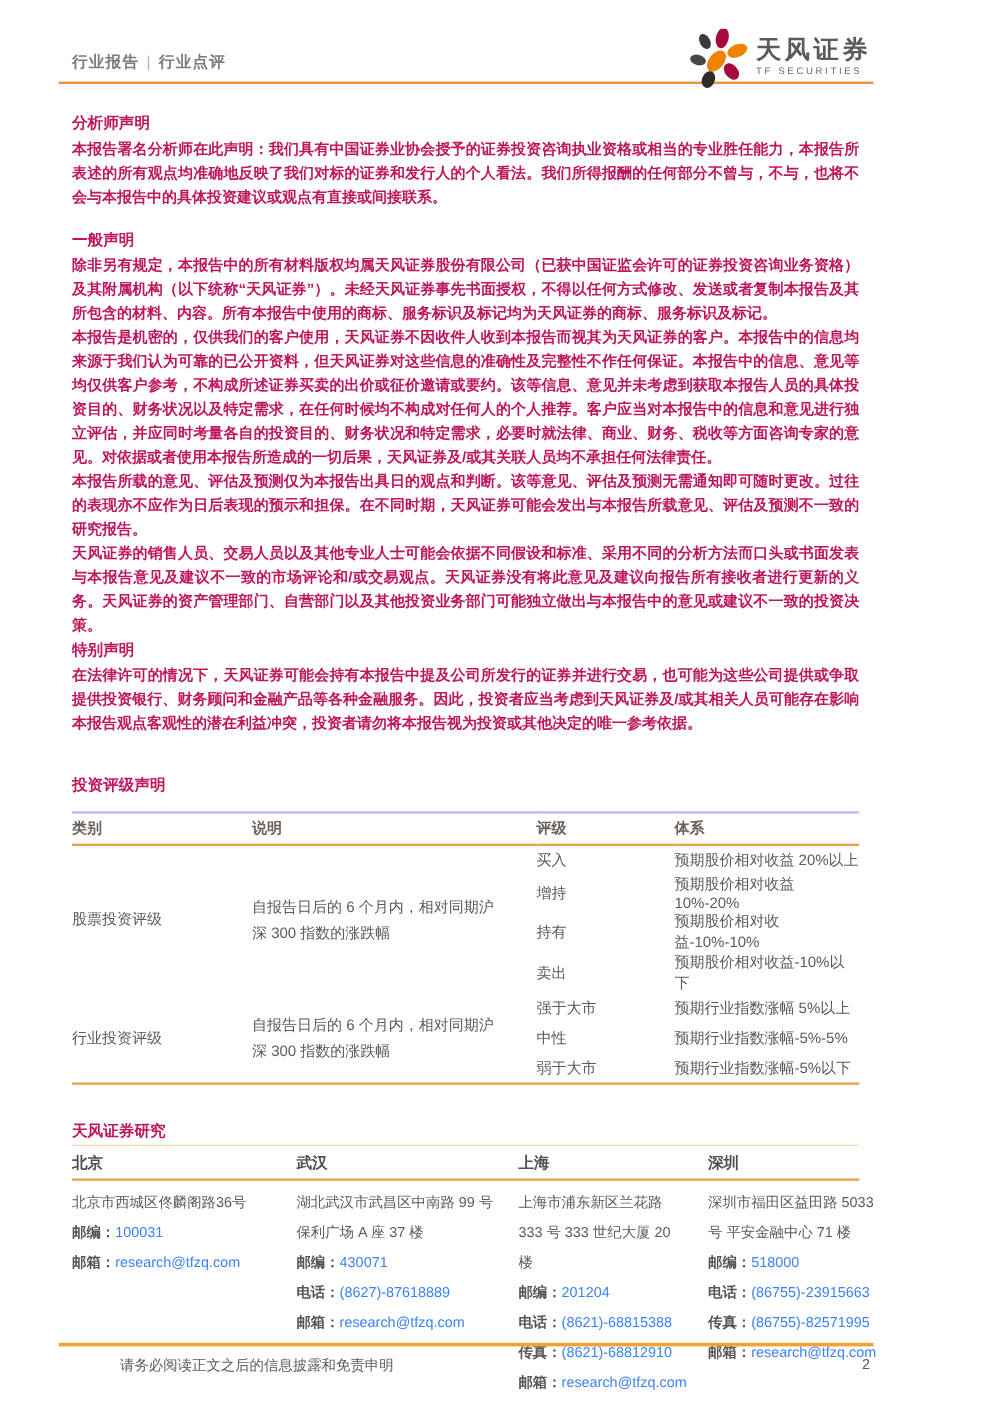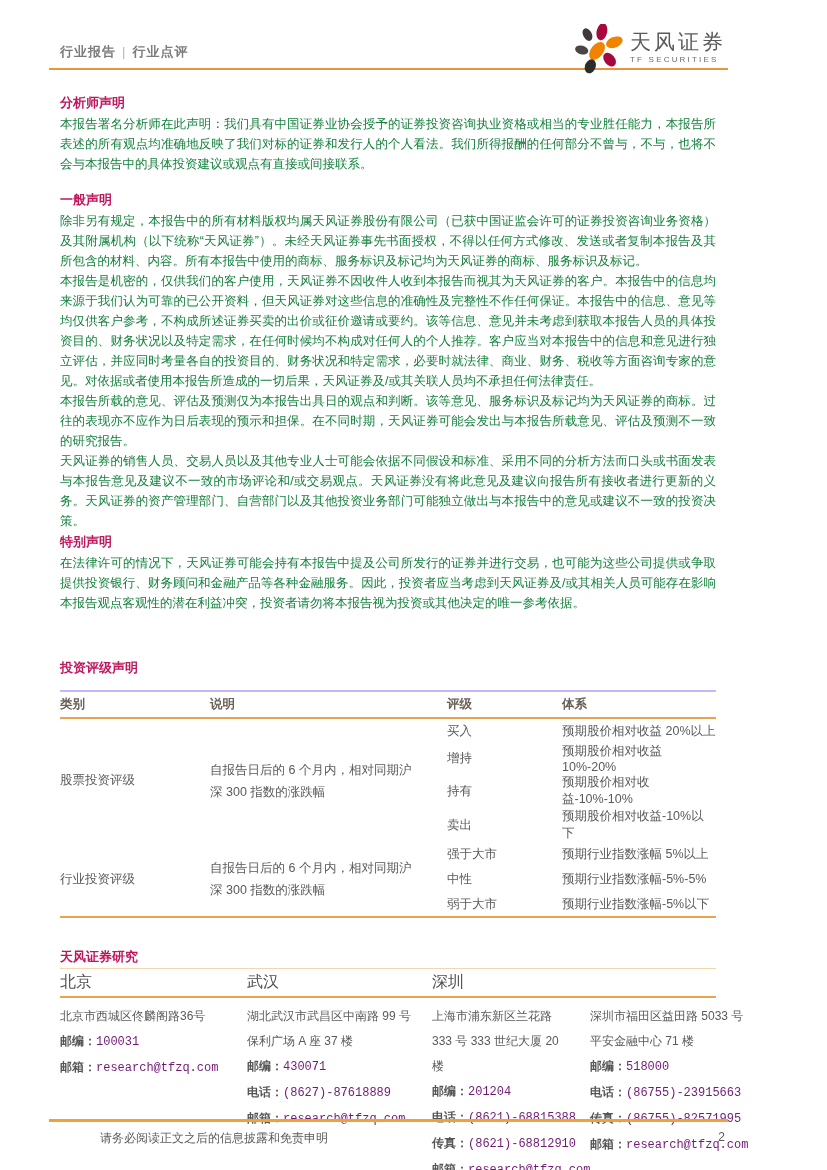--- a/index.html
+++ b/index.html
@@ -17,31 +17,31 @@
     border-bottom:2px solid #E9953B;
   }
   .breadcrumb {
     position:absolute; left:11px; bottom:7px;
     font-size:13px; font-weight:bold; color:#7C7C7C; letter-spacing:1px;
   }
   .breadcrumb .sep { color:#B5B5B5; font-weight:normal; padding:0 6px; }
   .logo { position:absolute; right:2px; bottom:-6px; display:flex; align-items:center; }
   .logo svg { width:50px; height:50px; display:block; }
   .brand-text { margin-left:6px; padding-bottom:4px; }
-  .brand-name { font-size:21px; font-weight:normal; color:#5A5A5A; letter-spacing:3px; line-height:22px; }
+  .brand-name { font-size:21px; font-weight:bold; color:#5A5A5A; letter-spacing:3px; line-height:22px; }
   .brand-sub { font-size:8px; color:#6B6B6B; letter-spacing:2.2px; margin-top:2px; }
 
   
   .content { position:absolute; left:60px; right:61px; top:92px; }
   .sec-title { font-size:13px; font-weight:bold; color:#be185d; line-height:21px; margin-bottom:1px; }
-  .para { font-size:12.5px; line-height:20px; color:#15803d; text-align:justify; }
+  .para { font-size:12.5px; line-height:20px; color:#be185d; text-align:justify;font-weight:bold; }
   .sec { margin-bottom:0; }
   .sec-analyst { margin-bottom:15px; }
   .sec-general { }
-  .sec-special { margin-bottom:44px; }
+  .sec-special { margin-bottom:30px; }
 
   
   .rating-title { margin-bottom:12px; }
   table.rating { width:100%; border-collapse:collapse; }
   table.rating th {
     font-size:12.5px; font-weight:bold; color:#6B6056; text-align:left;
     border-top:2px solid #c4b5fd; border-bottom:2px solid #E9A24E;
     height:27px; vertical-align:middle;
   }
   table.rating td { font-size:12.5px; color:#5A5A5A; height:25px; vertical-align:middle; }
@@ -51,29 +51,29 @@
   .col-cat { width:150px; } .col-desc { width:237px; } .col-grade { width:115px; } .col-sys { width:auto; }
 
   
   .research { margin-top:28px; }
   .research-title { }
   .office-grid { display:grid; grid-template-columns:187px 185px 158px 1fr; }
   .office-head {
     border-top:1px solid #F3D7AE; border-bottom:2px solid #E9A24E;
   }
   .office-head .city {
-    font-size:16px; font-weight:normal; color:#4F4F4F; height:27px;
+    font-size:13px; font-weight:bold; color:#4F4F4F; height:27px;
     display:flex; align-items:center;
   }
   .office-body { border-bottom:2px solid #EFB677; padding:6px 0 8px 0; }
   .office { padding-right:16px; }
   .office .addr { font-size:12px; line-height:25px; color:#5A5A5A; }
   .office .field { font-size:12px; line-height:25px; white-space:nowrap; }
   .office .flabel { font-weight:bold; color:#555555; }
-  .office .fvalue { color:#701a75;font-family:Liberation Mono, monospace; }
+  .office .fvalue { color:#3b82f6; }
 
   
   .footer {
     position:absolute; left:49px; right:49px; top:1119px;
     border-top:3px solid #F0A236; height:34px;
   }
   .footer-disclaimer {
     position:absolute; left:51px; top:8px;
     font-size:12px; color:#5A5A5A;
   }
@@ -112,21 +112,21 @@
 
     <div class="sec sec-analyst">
       <div class="sec-title">分析师声明</div>
       <p class="para">本报告署名分析师在此声明：我们具有中国证券业协会授予的证券投资咨询执业资格或相当的专业胜任能力，本报告所表述的所有观点均准确地反映了我们对标的证券和发行人的个人看法。我们所得报酬的任何部分不曾与，不与，也将不会与本报告中的具体投资建议或观点有直接或间接联系。</p>
     </div>
 
     <div class="sec sec-general">
       <div class="sec-title">一般声明</div>
       <p class="para">除非另有规定，本报告中的所有材料版权均属天风证券股份有限公司（已获中国证监会许可的证券投资咨询业务资格）及其附属机构（以下统称“天风证券”）。未经天风证券事先书面授权，不得以任何方式修改、发送或者复制本报告及其所包含的材料、内容。所有本报告中使用的商标、服务标识及标记均为天风证券的商标、服务标识及标记。</p>
       <p class="para">本报告是机密的，仅供我们的客户使用，天风证券不因收件人收到本报告而视其为天风证券的客户。本报告中的信息均来源于我们认为可靠的已公开资料，但天风证券对这些信息的准确性及完整性不作任何保证。本报告中的信息、意见等均仅供客户参考，不构成所述证券买卖的出价或征价邀请或要约。该等信息、意见并未考虑到获取本报告人员的具体投资目的、财务状况以及特定需求，在任何时候均不构成对任何人的个人推荐。客户应当对本报告中的信息和意见进行独立评估，并应同时考量各自的投资目的、财务状况和特定需求，必要时就法律、商业、财务、税收等方面咨询专家的意见。对依据或者使用本报告所造成的一切后果，天风证券及/或其关联人员均不承担任何法律责任。</p>
-      <p class="para">本报告所载的意见、评估及预测仅为本报告出具日的观点和判断。该等意见、服务标识及标记均为天风证券的商标。过往的表现亦不应作为日后表现的预示和担保。在不同时期，天风证券可能会发出与本报告所载意见、评估及预测不一致的研究报告。</p>
+      <p class="para">本报告所载的意见、评估及预测仅为本报告出具日的观点和判断。该等意见、评估及预测无需通知即可随时更改。过往的表现亦不应作为日后表现的预示和担保。在不同时期，天风证券可能会发出与本报告所载意见、评估及预测不一致的研究报告。</p>
       <p class="para">天风证券的销售人员、交易人员以及其他专业人士可能会依据不同假设和标准、采用不同的分析方法而口头或书面发表与本报告意见及建议不一致的市场评论和/或交易观点。天风证券没有将此意见及建议向报告所有接收者进行更新的义务。天风证券的资产管理部门、自营部门以及其他投资业务部门可能独立做出与本报告中的意见或建议不一致的投资决策。</p>
     </div>
 
     <div class="sec sec-special">
       <div class="sec-title">特别声明</div>
       <p class="para">在法律许可的情况下，天风证券可能会持有本报告中提及公司所发行的证券并进行交易，也可能为这些公司提供或争取提供投资银行、财务顾问和金融产品等各种金融服务。因此，投资者应当考虑到天风证券及/或其相关人员可能存在影响本报告观点客观性的潜在利益冲突，投资者请勿将本报告视为投资或其他决定的唯一参考依据。</p>
     </div>
 
     <div class="sec">
       <div class="sec-title rating-title">投资评级声明</div>
@@ -181,20 +181,21 @@
         </tbody>
       </table>
     </div>
 
     <div class="sec research">
       <div class="sec-title research-title">天风证券研究</div>
 
       <div class="office-grid office-head">
         <div class="city">北京</div>
         <div class="city">武汉</div>
+        <div class="city">上海</div>
         <div class="city">深圳</div>
       </div>
 
       <div class="office-grid office-body">
 
         <div class="office">
           <div class="addr">北京市西城区佟麟阁路36号</div>
           <div class="field"><span class="flabel">邮编：</span><span class="fvalue">100031</span></div>
           <div class="field"><span class="flabel">邮箱：</span><span class="fvalue">research@tfzq.com</span></div>
         </div>

